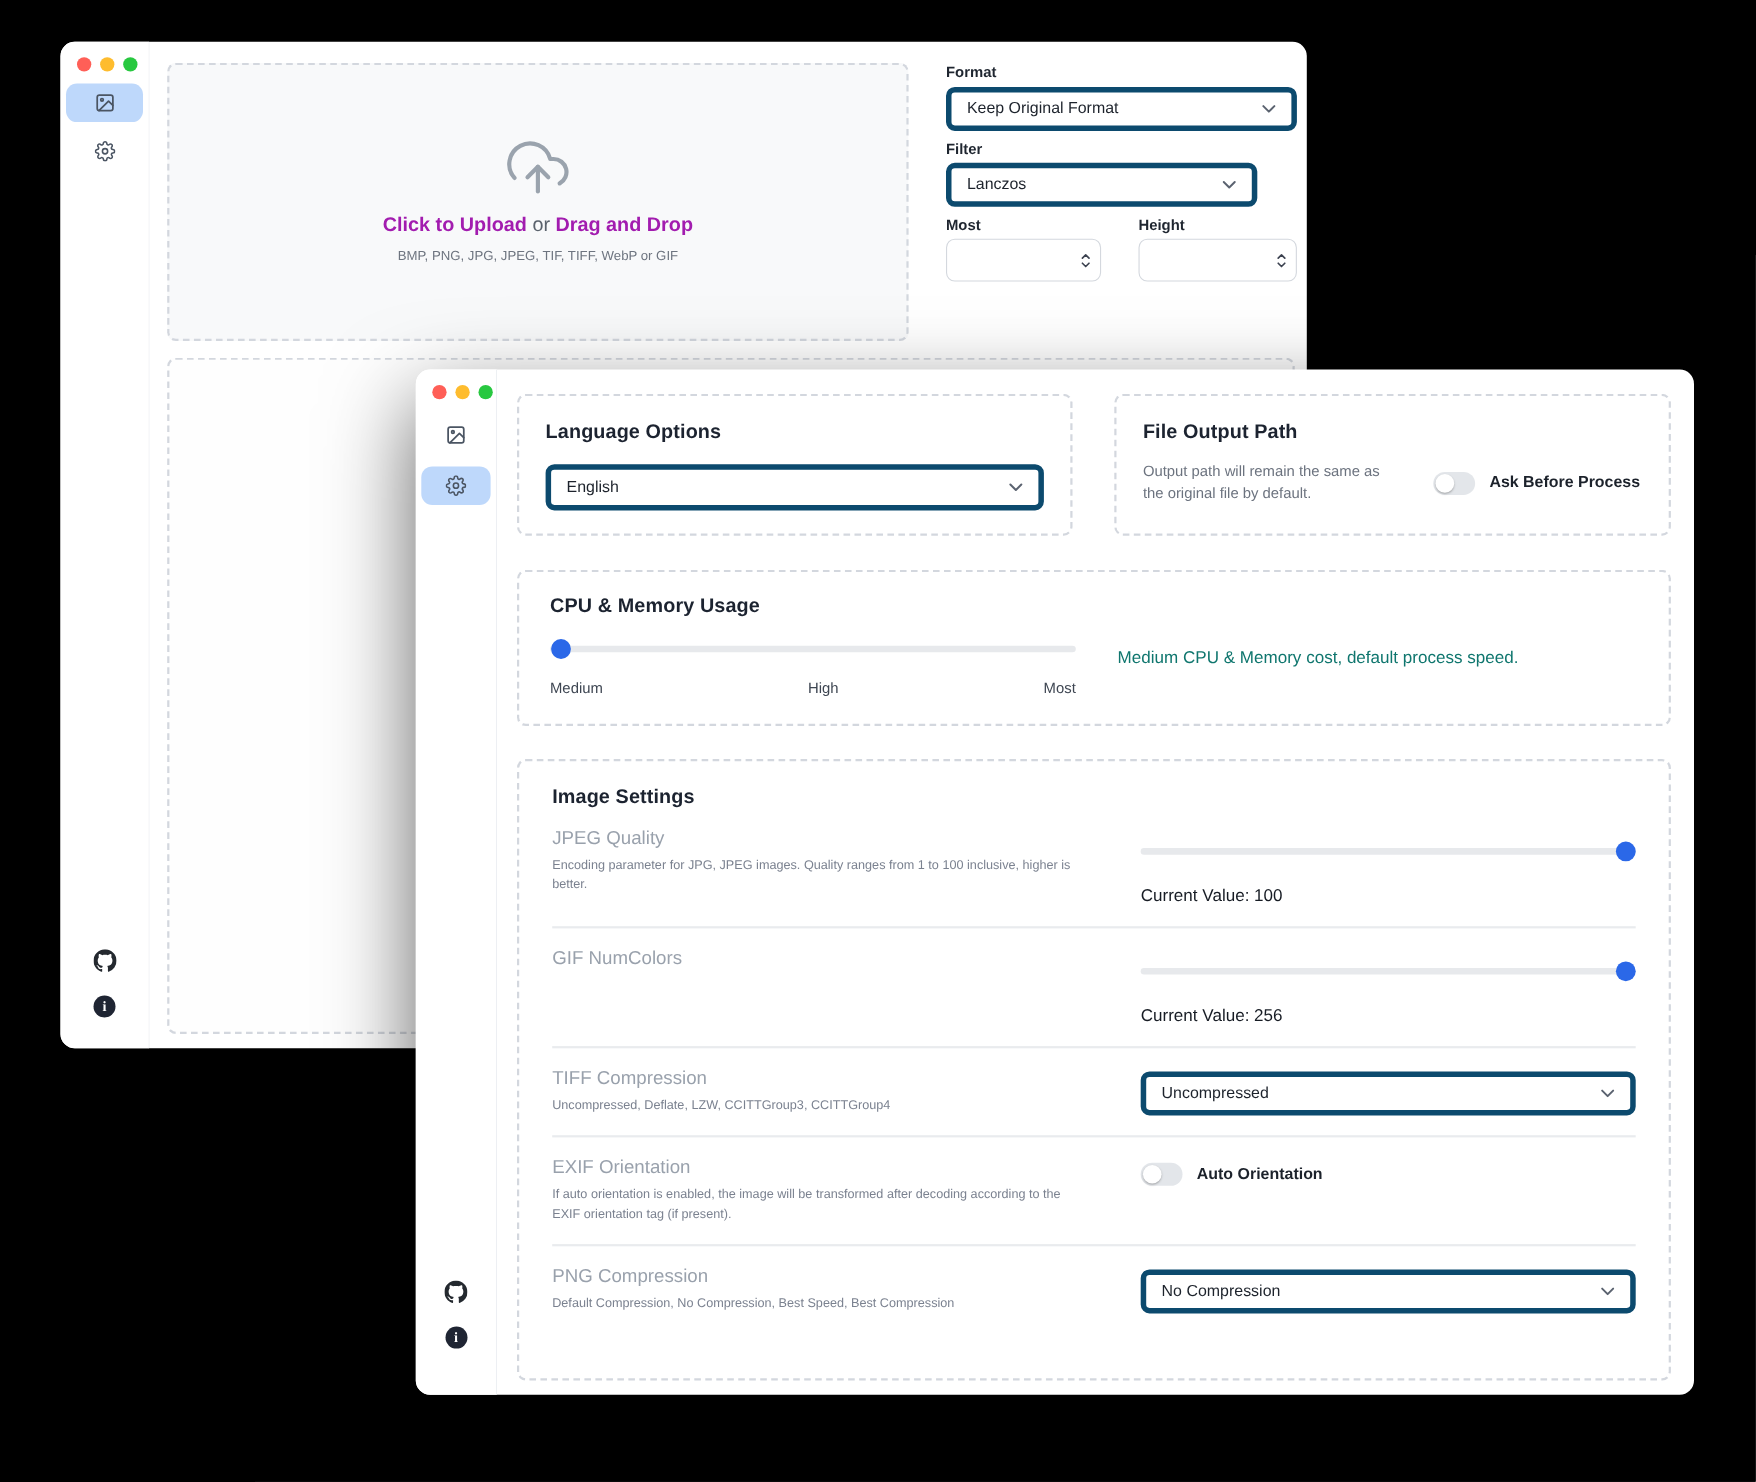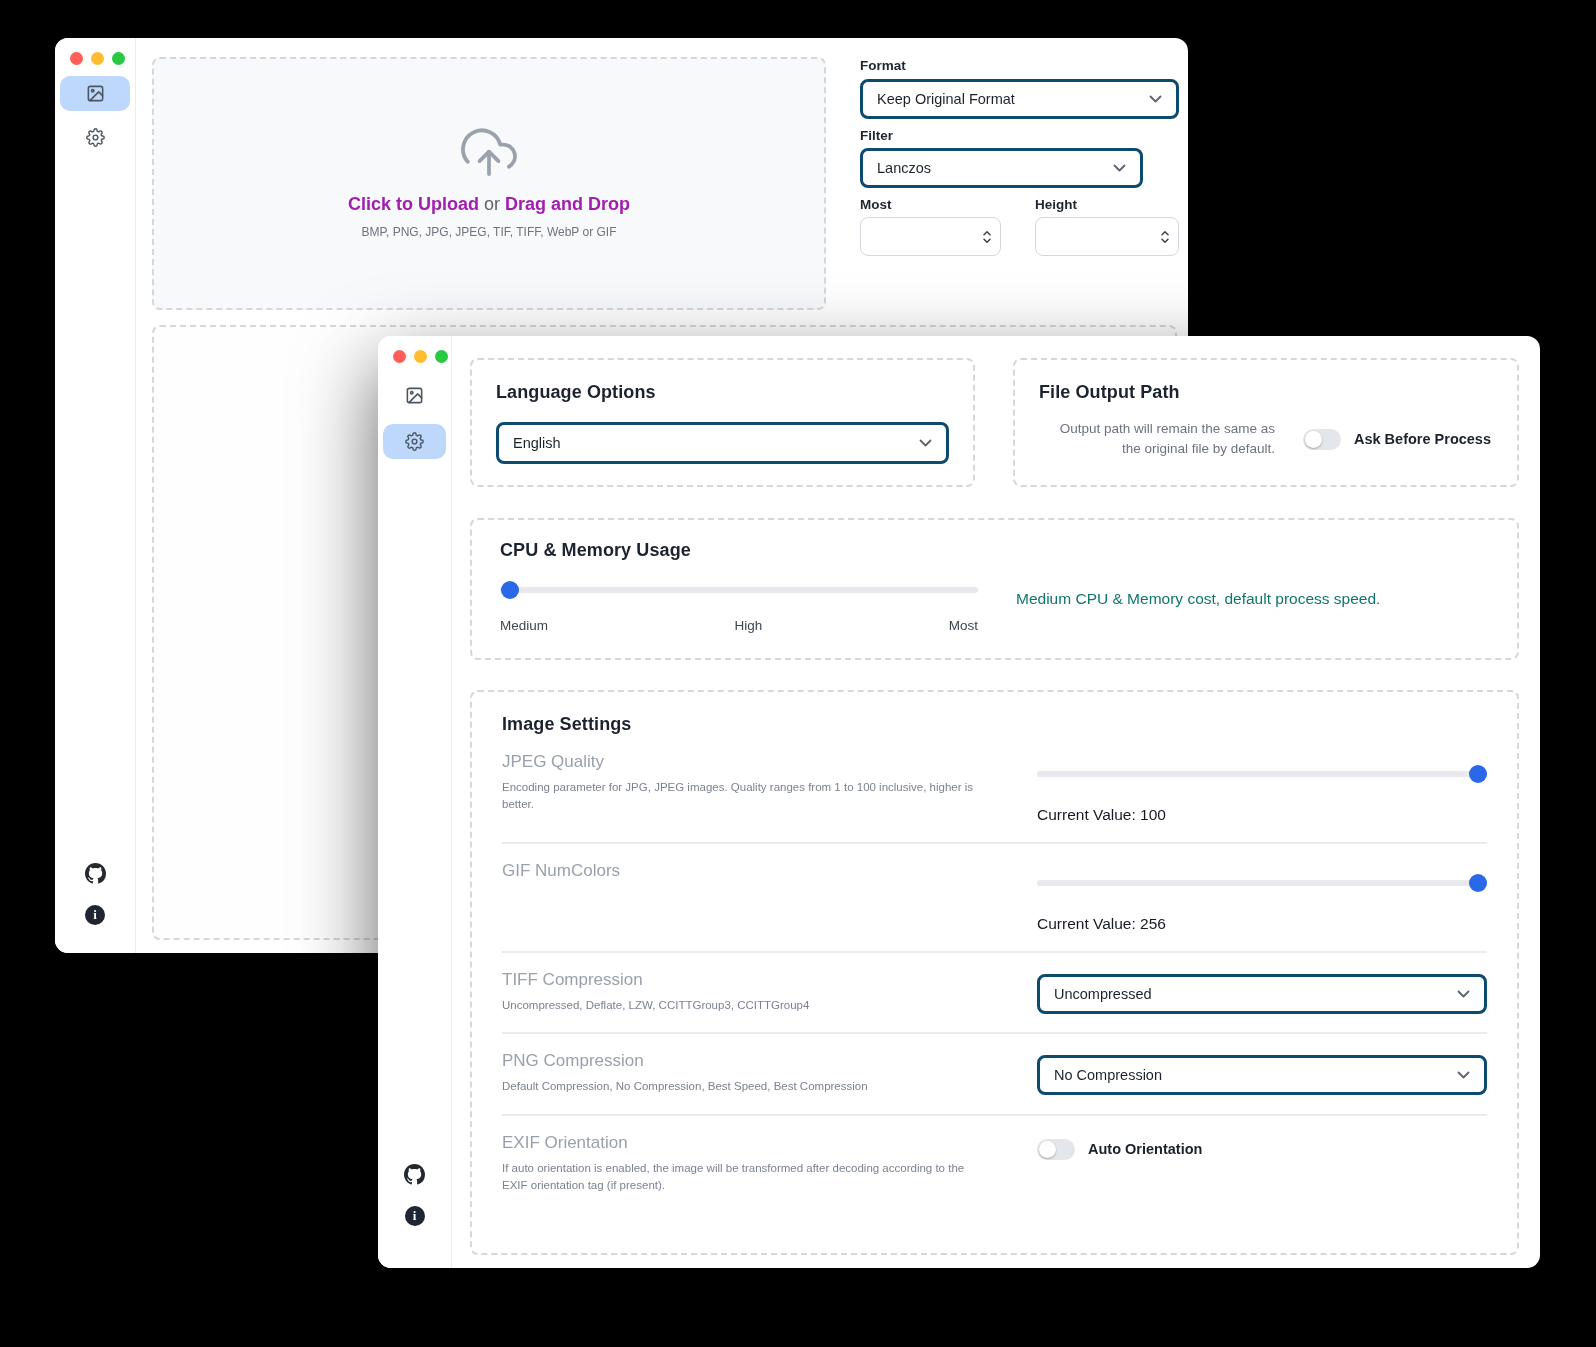--- a/index.html
+++ b/index.html
@@ -30,39 +30,39 @@
   
   .dropzone { position:absolute; left:97px; top:19px; width:674px; height:253px; background:#f8f9fa;
               display:flex; flex-direction:column; align-items:center; justify-content:center; cursor:pointer; }
   .dz-title { margin-top:14px; font-size:18px; color:#4e565f; }
   .dz-title .b { font-weight:700; color:#a21caf; }
   .dz-title .sep { margin:0 5px; font-weight:400; color:#5a626c; }
   .dz-sub { margin-top:10px; font-size:12px; color:#6d747f; }
   .filelist { position:absolute; left:97px; top:287px; width:1025px; height:615px; background:#fefefe; }
 
   .fmt-label { position:absolute; font-size:13.5px; font-weight:600; color:#1f2630; }
-  .selectbox { position:absolute; height:40px; background:#fff; border:3px solid #0c4a6e; border-radius:8px;
+  .selectbox { position:absolute; height:40px; background:#fff; border:5px solid #0c4a6e; border-radius:8px;
                display:flex; align-items:center; padding:0 14px; font-size:14.5px; color:#1d232c; cursor:pointer; }
   .selectbox .chev { margin-left:auto; display:flex; }
   .num-wrap { position:absolute; height:39px; }
   .num-wrap input { width:100%; height:100%; border:1px solid #d4d8de; border-radius:8px; background:#fff; padding:0 26px 0 12px; font-size:14px; color:#1d232c; outline:none; }
   .num-wrap .stepper { position:absolute; right:9px; top:50%; transform:translateY(-50%); display:flex; }
 
   
   .card { position:absolute; background:#fff; }
   .card-lang   { left:92px;  top:22px;  width:505px;  height:129px; padding:22px 24px; }
   .card-output { left:635px; top:22px;  width:506px;  height:129px; padding:22px 24px; }
   .card-cpu    { left:92px;  top:182px; width:1049px; height:142px; padding:20px 28px; }
   .card-img    { left:92px;  top:354px; width:1049px; height:565px; padding:14px 30px 0; }
 
   .card-title { font-size:18px; font-weight:600; color:#1c2330; letter-spacing:.1px; }
   .card .selectbox.inline { position:static; width:100%; margin-top:19px; height:42px; }
 
   .output-row { display:flex; align-items:center; margin-top:16px; }
-  .output-desc { font-size:13.5px; color:#6c737f; line-height:1.5; width:236px;text-align:right; }
+  .output-desc { font-size:13.5px; color:#6c737f; line-height:1.5; width:236px; }
   .toggle-group { display:flex; align-items:center; gap:13px; margin-left:auto; margin-right:2px; }
   .toggle { position:relative; width:38px; height:21px; border-radius:11px; background:#e3e6ea; cursor:pointer; flex:none; }
   .toggle .knob { position:absolute; top:2px; left:2px; width:17px; height:17px; border-radius:50%; background:#fff; box-shadow:0 1px 2px rgba(0,0,0,.28); }
   .toggle-label { font-size:14.5px; font-weight:700; color:#1c222b; white-space:nowrap; }
 
   .cpu-row { display:flex; margin-top:20px; }
   .cpu-left { width:478px; flex:none; }
   .slider { position:relative; height:18px; display:flex; align-items:center; cursor:pointer; }
   .slider .track { width:100%; height:6px; border-radius:3px; background:#e7e9ec; }
   .slider .thumb { position:absolute; top:0; width:18px; height:18px; border-radius:50%; background:#2b68e8; }
@@ -301,45 +301,45 @@
                 <svg width="13" height="8" viewBox="0 0 13 8" fill="none" stroke="#5b6370" stroke-width="1.8" stroke-linecap="round" stroke-linejoin="round">
                   <path d="M1.5 1.5l5 5 5-5"></path>
                 </svg>
               </span>
           </div>
         </div>
       </div>
 
       <div class="is-row">
         <div class="is-left">
+          <div class="row-title">EXIF Orientation</div>
+          <div class="row-desc">If auto orientation is enabled, the image will be transformed after decoding according to the EXIF orientation tag (if present).</div>
+        </div>
+        <div class="is-right">
+          <div class="toggle-group">
+            <span class="toggle">
+                <span class="knob"></span>
+              </span>
+            <span class="toggle-label">Auto Orientation</span>
+          </div>
+        </div>
+      </div>
+
+      <div class="is-row">
+        <div class="is-left">
           <div class="row-title">PNG Compression</div>
           <div class="row-desc">Default Compression, No Compression, Best Speed, Best Compression</div>
         </div>
         <div class="is-right">
           <div class="selectbox inline2">
             <span>No Compression</span>
             <span class="chev">
                 <svg width="13" height="8" viewBox="0 0 13 8" fill="none" stroke="#5b6370" stroke-width="1.8" stroke-linecap="round" stroke-linejoin="round">
                   <path d="M1.5 1.5l5 5 5-5"></path>
                 </svg>
               </span>
           </div>
         </div>
       </div>
-
-      <div class="is-row">
-        <div class="is-left">
-          <div class="row-title">EXIF Orientation</div>
-          <div class="row-desc">If auto orientation is enabled, the image will be transformed after decoding according to the EXIF orientation tag (if present).</div>
-        </div>
-        <div class="is-right">
-          <div class="toggle-group">
-            <span class="toggle">
-                <span class="knob"></span>
-              </span>
-            <span class="toggle-label">Auto Orientation</span>
-          </div>
-        </div>
-      </div>
     </div>
   </div>
 
 </div>
 
 </body></html>

